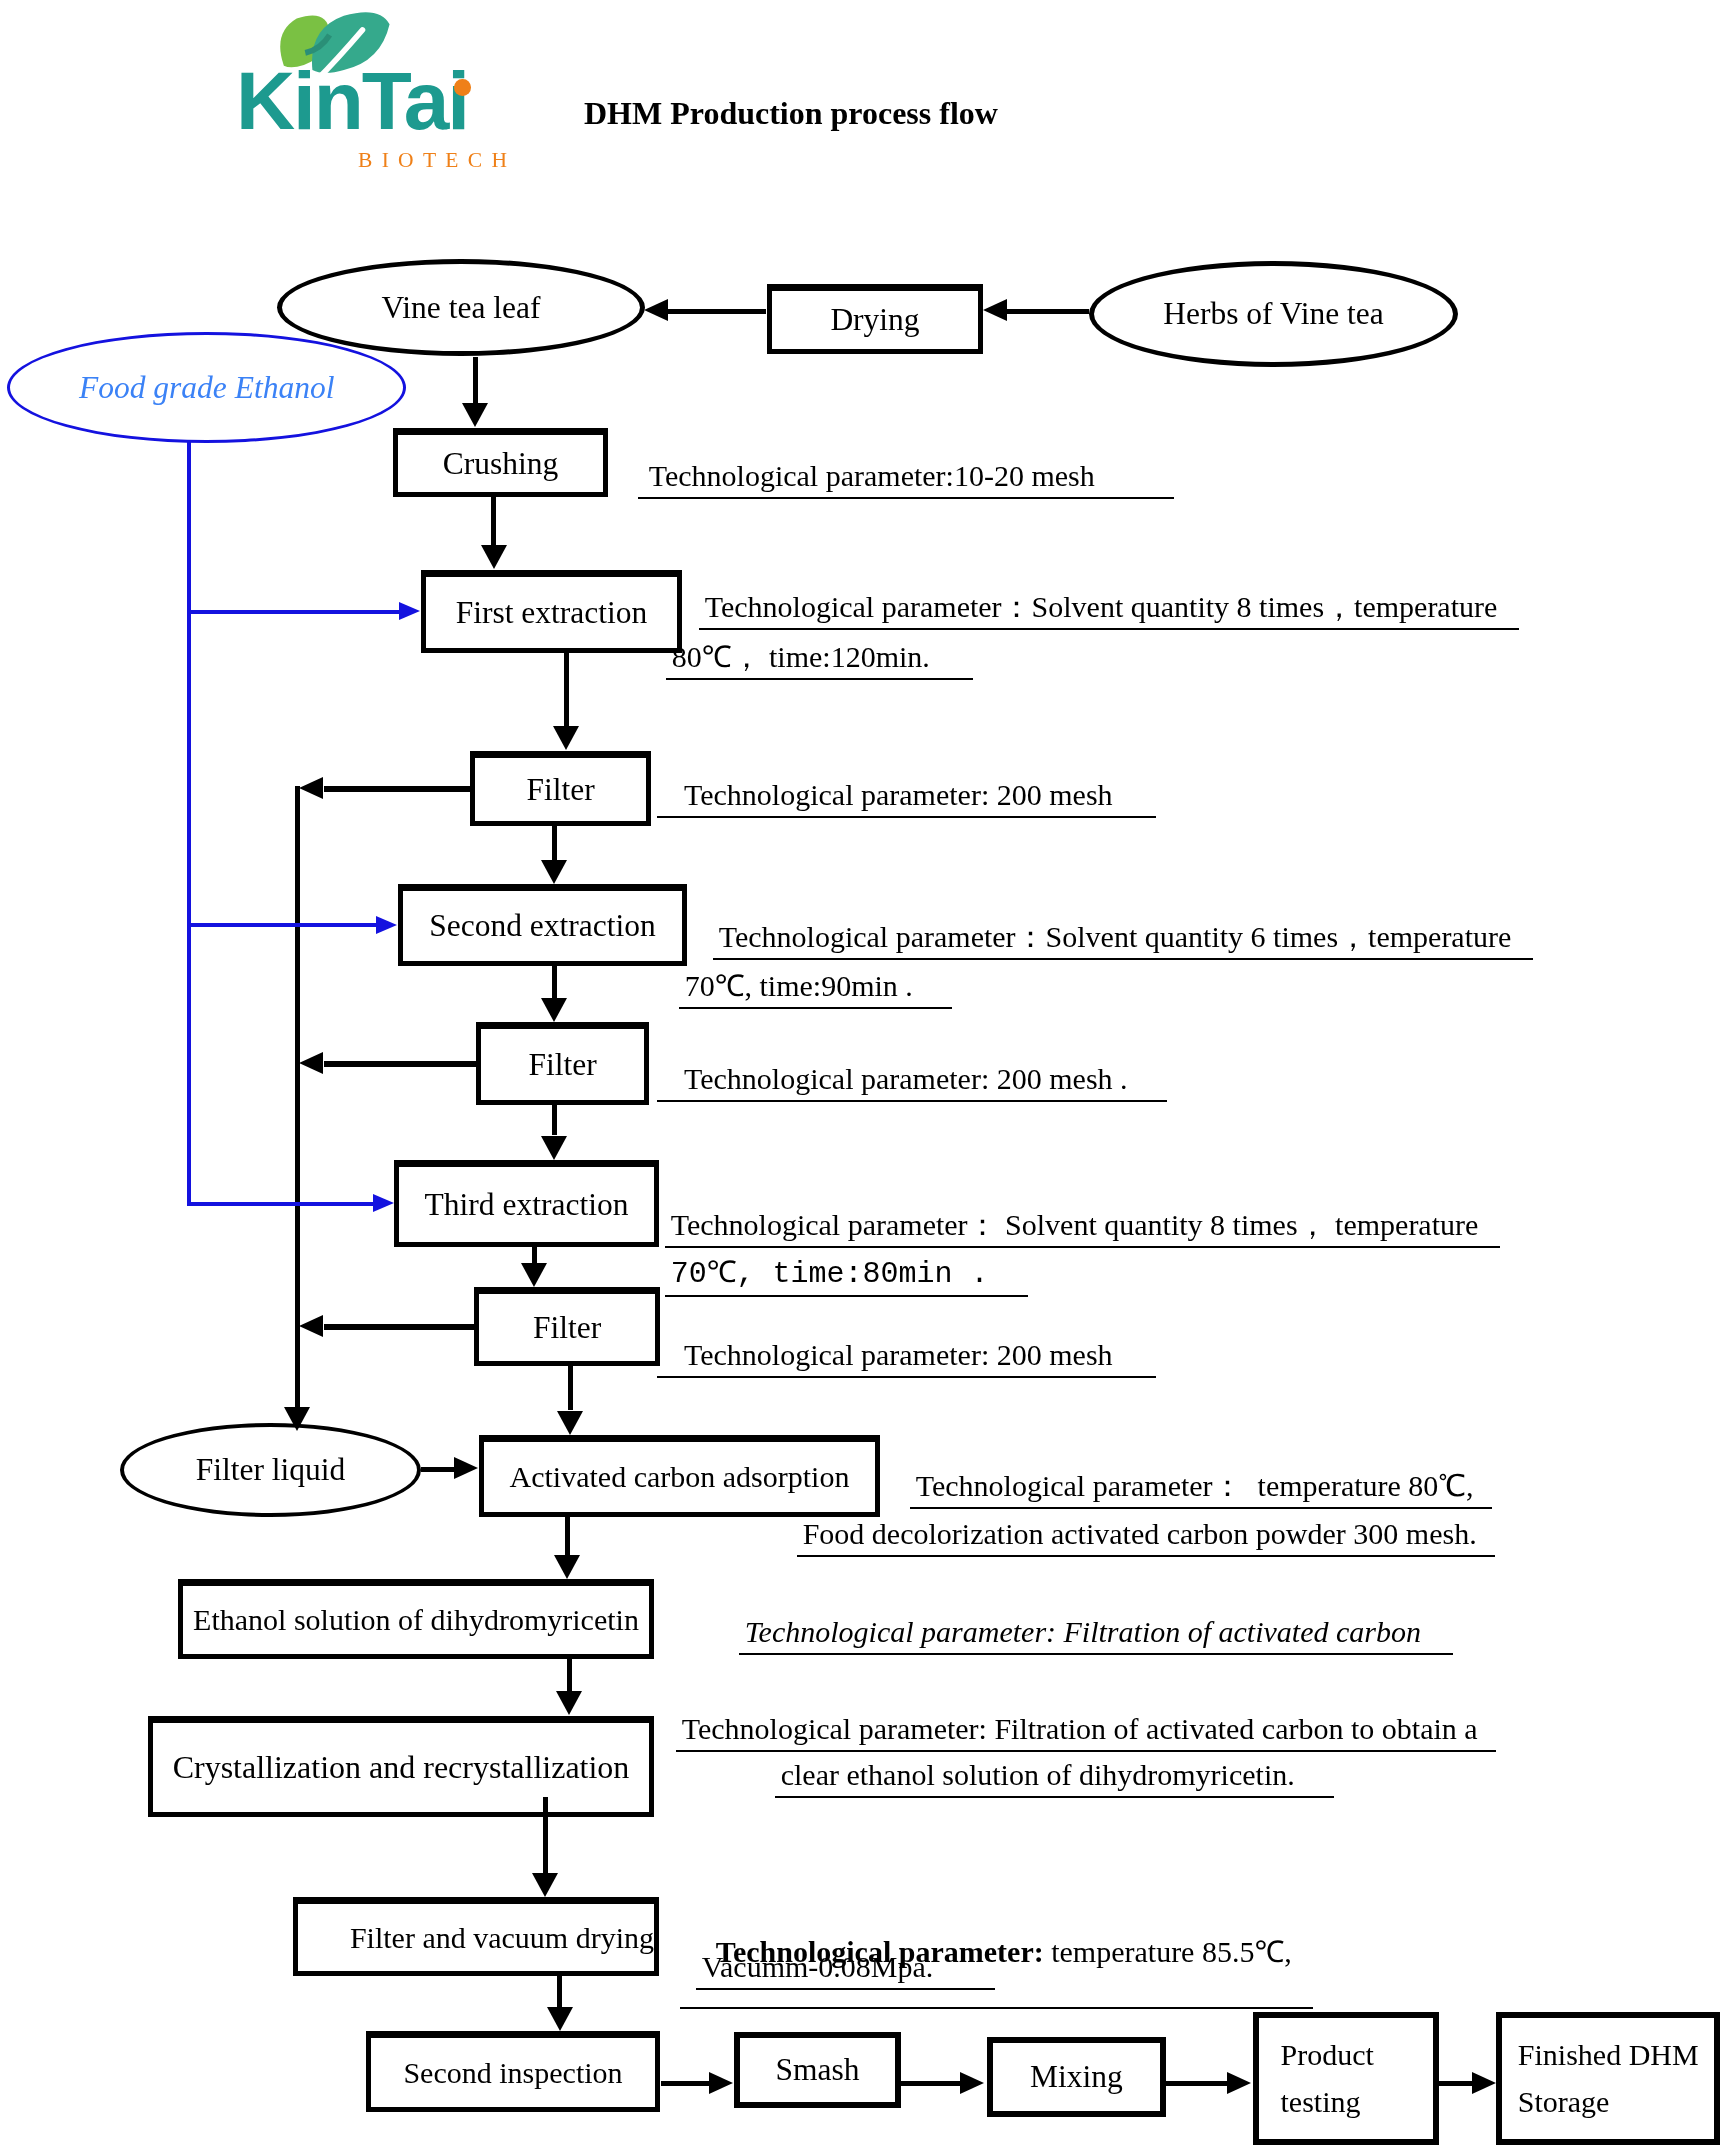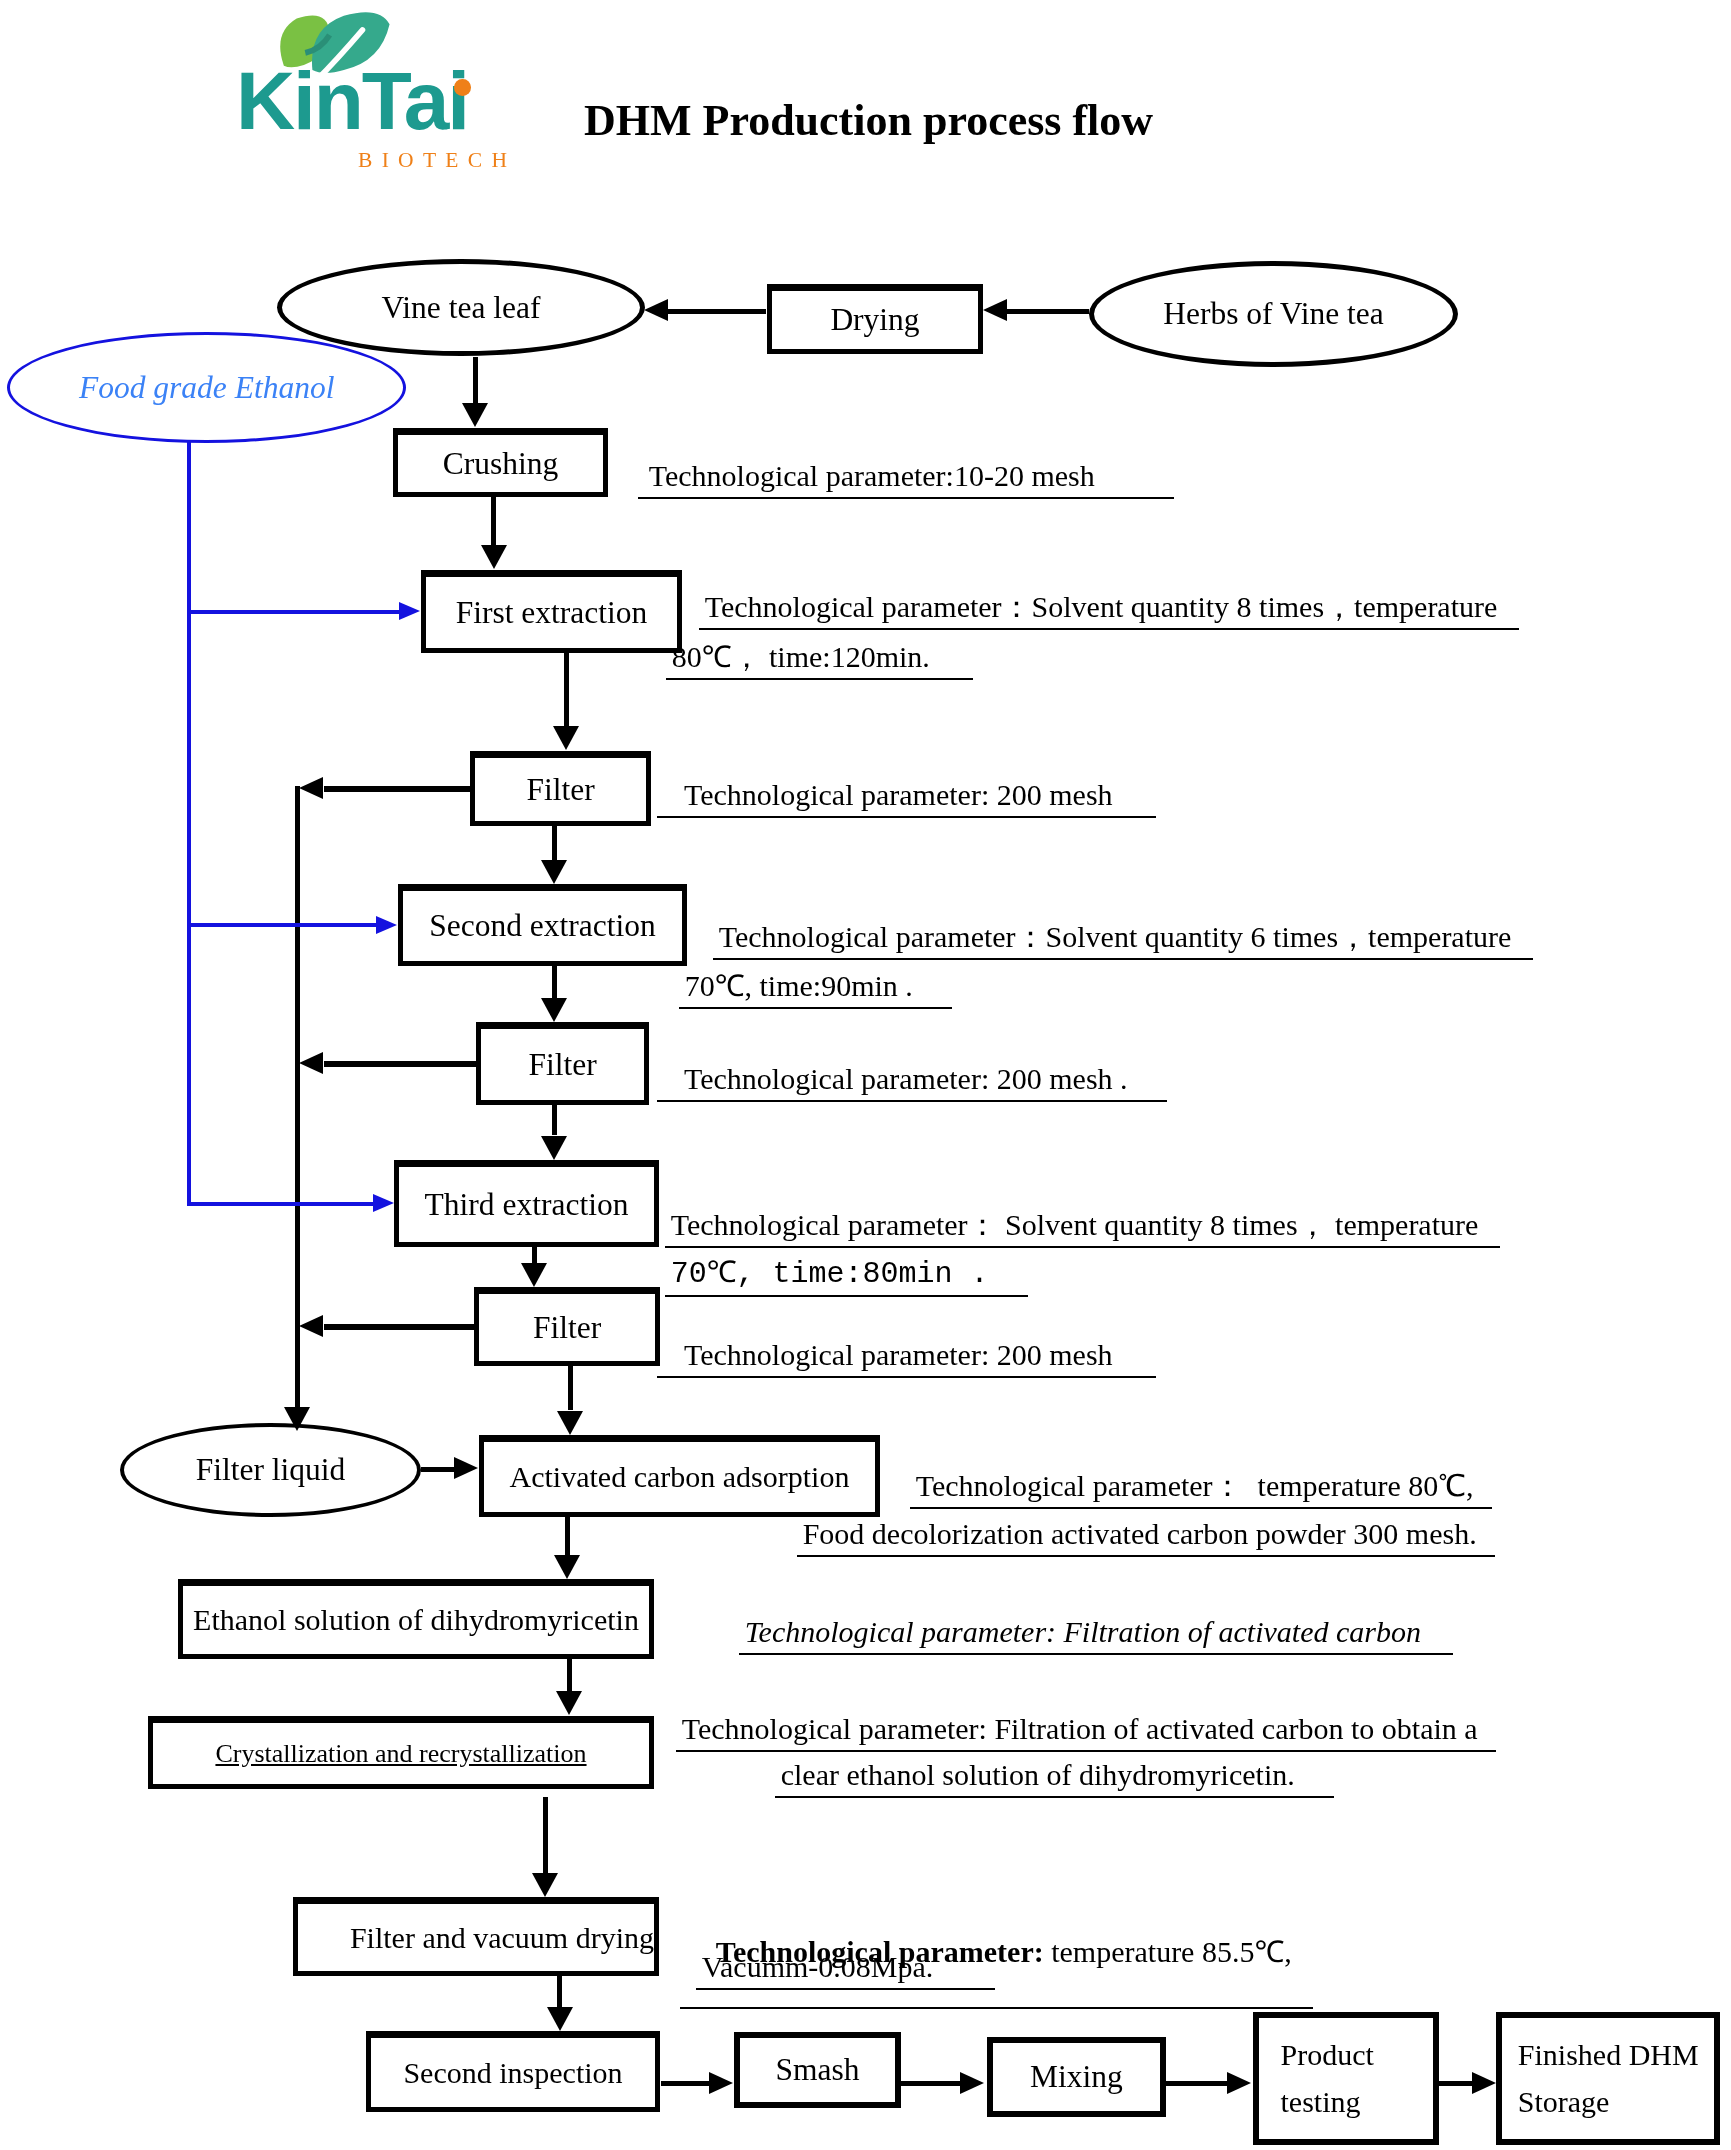--- a/index.html
+++ b/index.html
@@ -15,21 +15,21 @@
          white-space:pre;}
   .hline{position:absolute;height:5px;background:#000;}
   .vline{position:absolute;width:5px;background:#000;}
   .bhline{position:absolute;height:3.6px;background:#1412df;}
   .bvline{position:absolute;width:3.6px;background:#1412df;}
   .ah{position:absolute;width:0;height:0;}
   .ah-d{border-left:13px solid transparent;border-right:13px solid transparent;border-top:24px solid #000;}
   .ah-l{border-top:11.5px solid transparent;border-bottom:11.5px solid transparent;border-right:24px solid #000;}
   .ah-r{border-top:11.5px solid transparent;border-bottom:11.5px solid transparent;border-left:24px solid #000;}
   .ah-rb{border-top:9.3px solid transparent;border-bottom:9.3px solid transparent;border-left:21.5px solid #1412df;}
-  .title{position:absolute;left:584px;top:95px;font-size:44px;font-weight:bold;text-align:right;}
+  .title{position:absolute;left:584px;top:95px;font-size:32px;font-weight:bold;text-align:right;}
   .logo-main{position:absolute;left:236px;top:60px;font-family:"Liberation Sans",sans-serif;
              font-size:82px;font-weight:600;color:#1d9a8f;letter-spacing:-2.1px;line-height:1;}
   .logo-sub{position:absolute;left:358px;top:148px;font-size:21.5px;color:#ef8018;
             letter-spacing:9.3px;font-family:"Liberation Serif",serif;}
   .odot{position:absolute;left:454px;top:79px;width:16.5px;height:16.5px;border-radius:50%;background:#ef8018;}
   .twoline{flex-direction:column;align-items:flex-start;justify-content:center;
            text-align:left;line-height:1.55;font-size:30px;}
 </style>
 </head>
 <body>
@@ -83,21 +83,21 @@
   </div>
   <div class="node ellipse" style="left:120px;top:1423px;width:301px;height:94px;border-width:4.3px;">
     <span>Filter liquid</span>
   </div>
   <div class="node box" style="left:479px;top:1435px;width:401px;height:82px;font-size:30px;">
     <span>Activated carbon adsorption</span>
   </div>
   <div class="node box" style="left:178px;top:1579px;width:476px;height:80px;font-size:30px;">
     <span>Ethanol solution of dihydromyricetin</span>
   </div>
-  <div class="node box" style="left:148px;top:1716px;width:506px;height:73px;font-size:26px;text-decoration:underline;">
+  <div class="node box" style="left:148px;top:1716px;width:506px;height:101px;font-size:32px;">
     <span>Crystallization and recrystallization</span>
   </div>
   <div class="node box" style="left:293px;top:1897px;width:366px;height:79px;font-size:30px;justify-content:flex-end;">
     <span>Filter and vacuum drying</span>
   </div>
 
   <div class="node box" style="left:366px;top:2031px;width:294px;height:81px;font-size:30px;">
     <span>Second inspection</span>
   </div>
   <div class="node box2" style="left:734px;top:2032px;width:167px;height:76px;">

